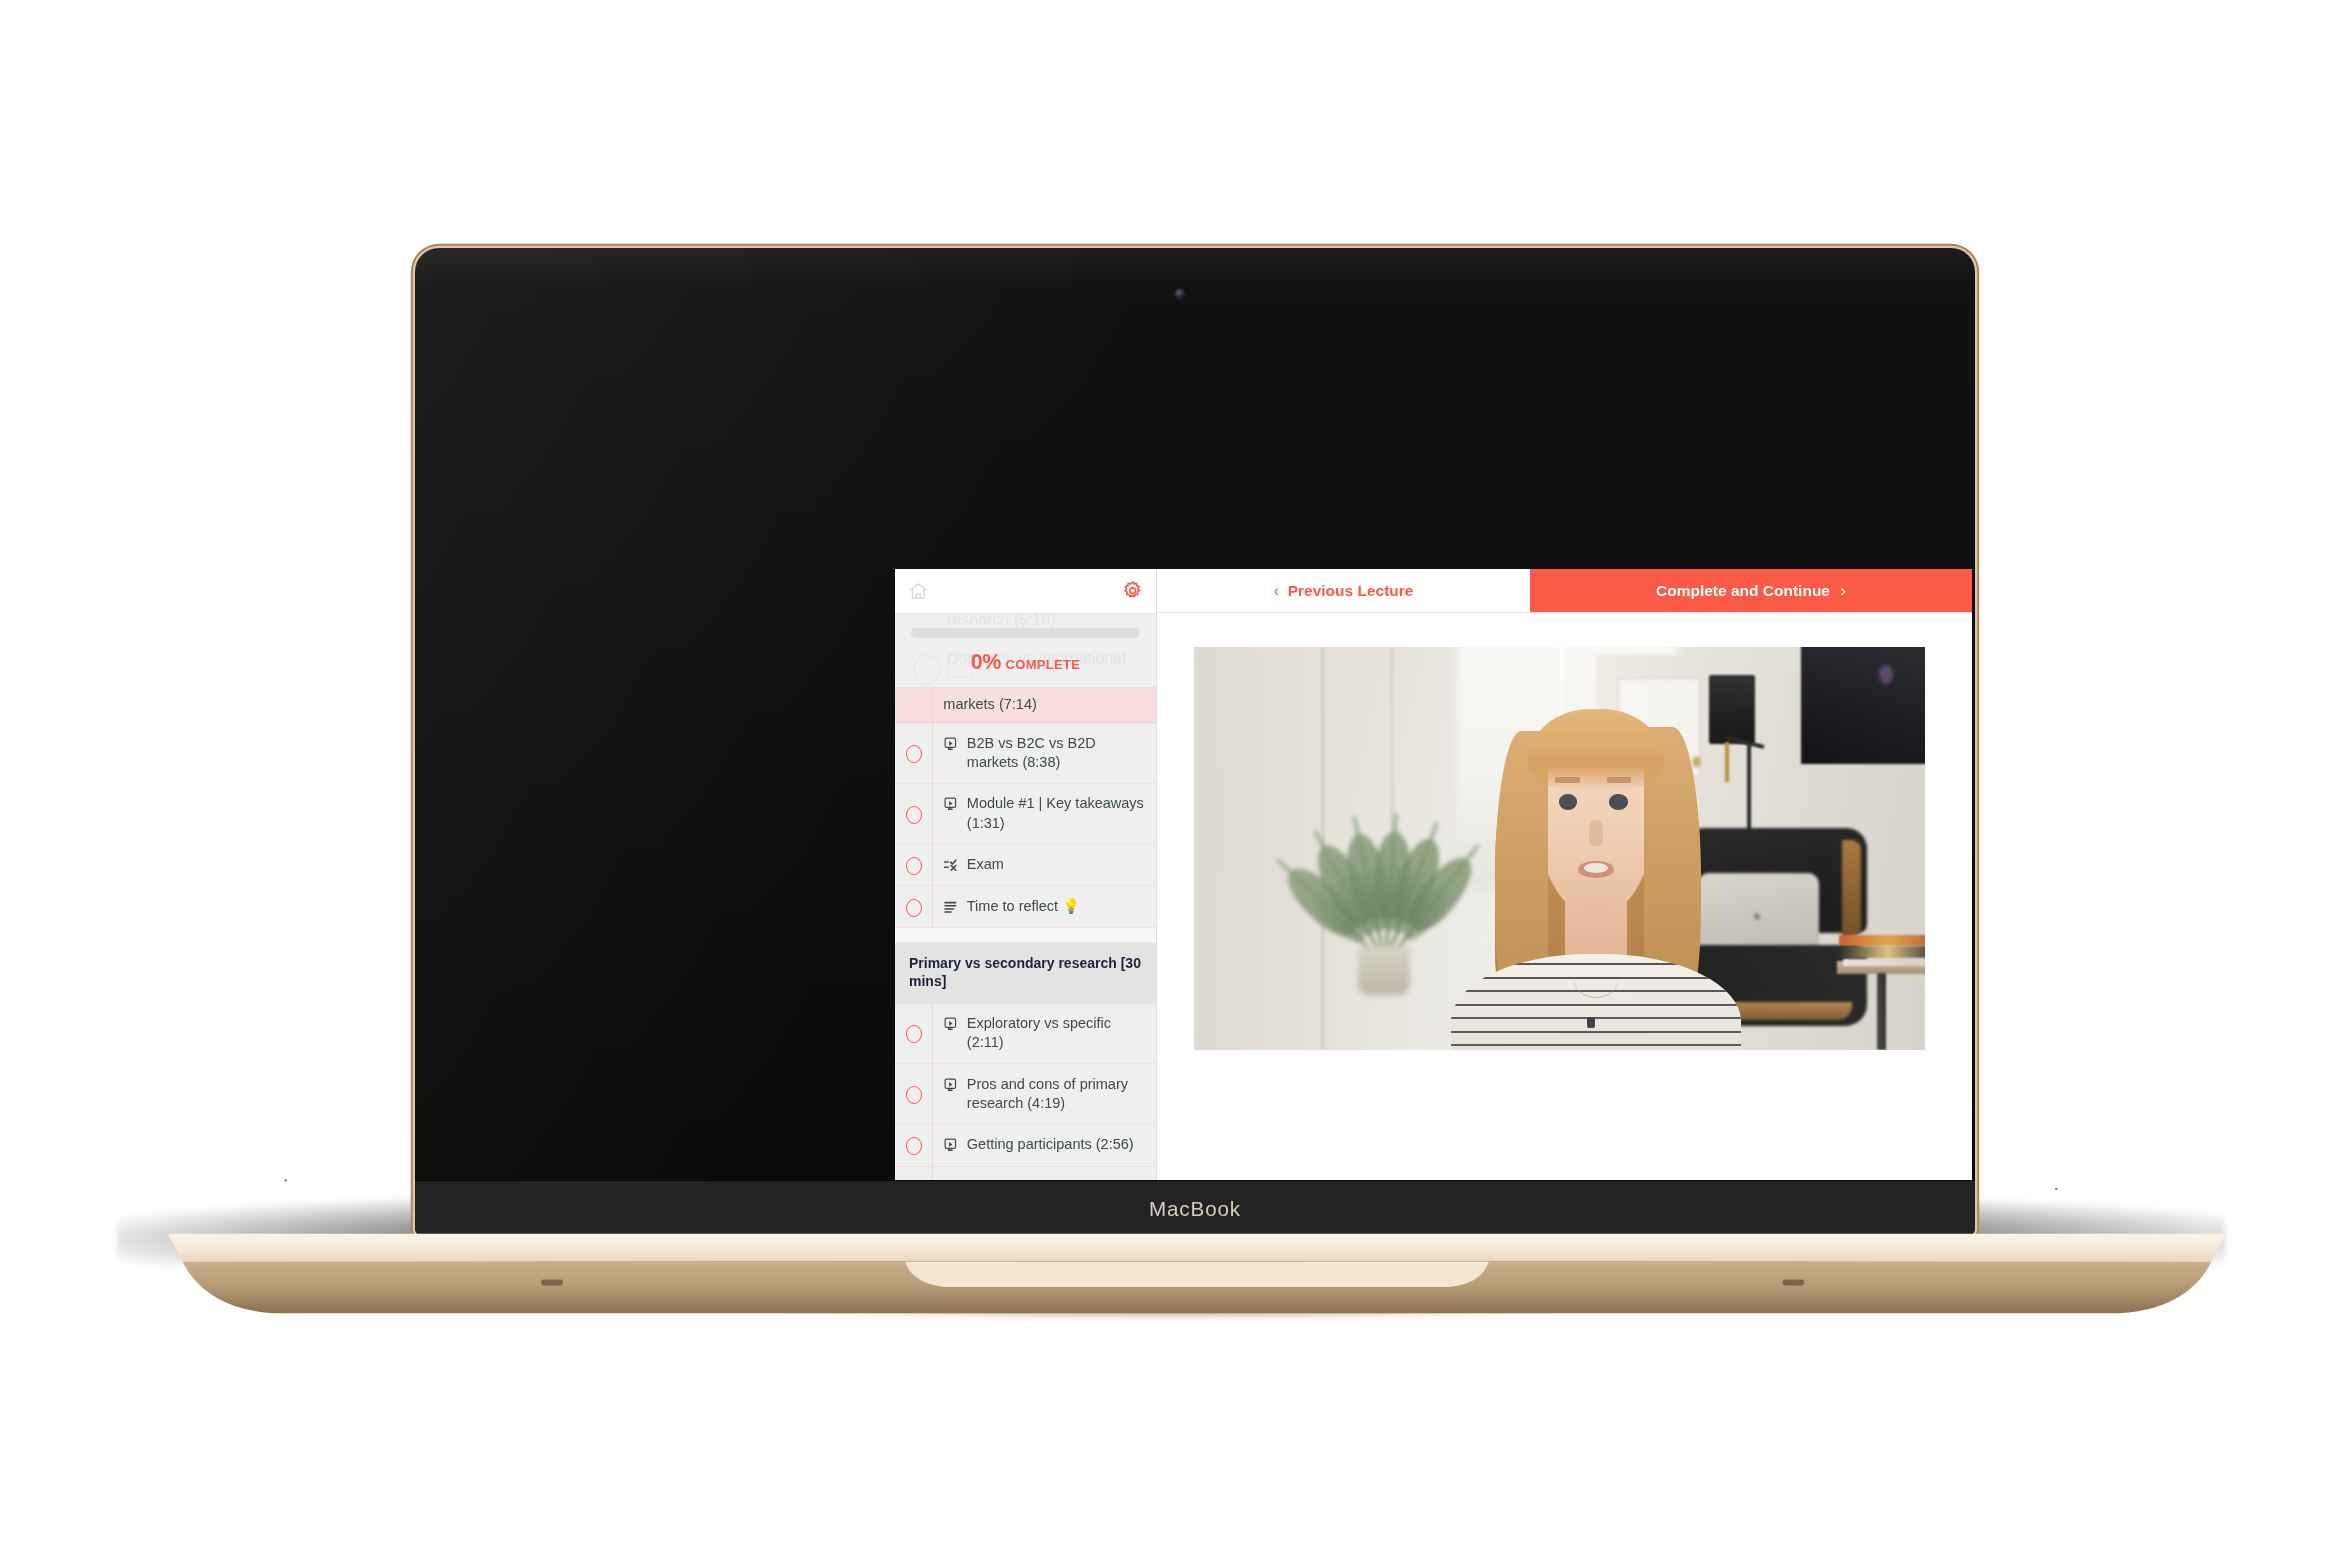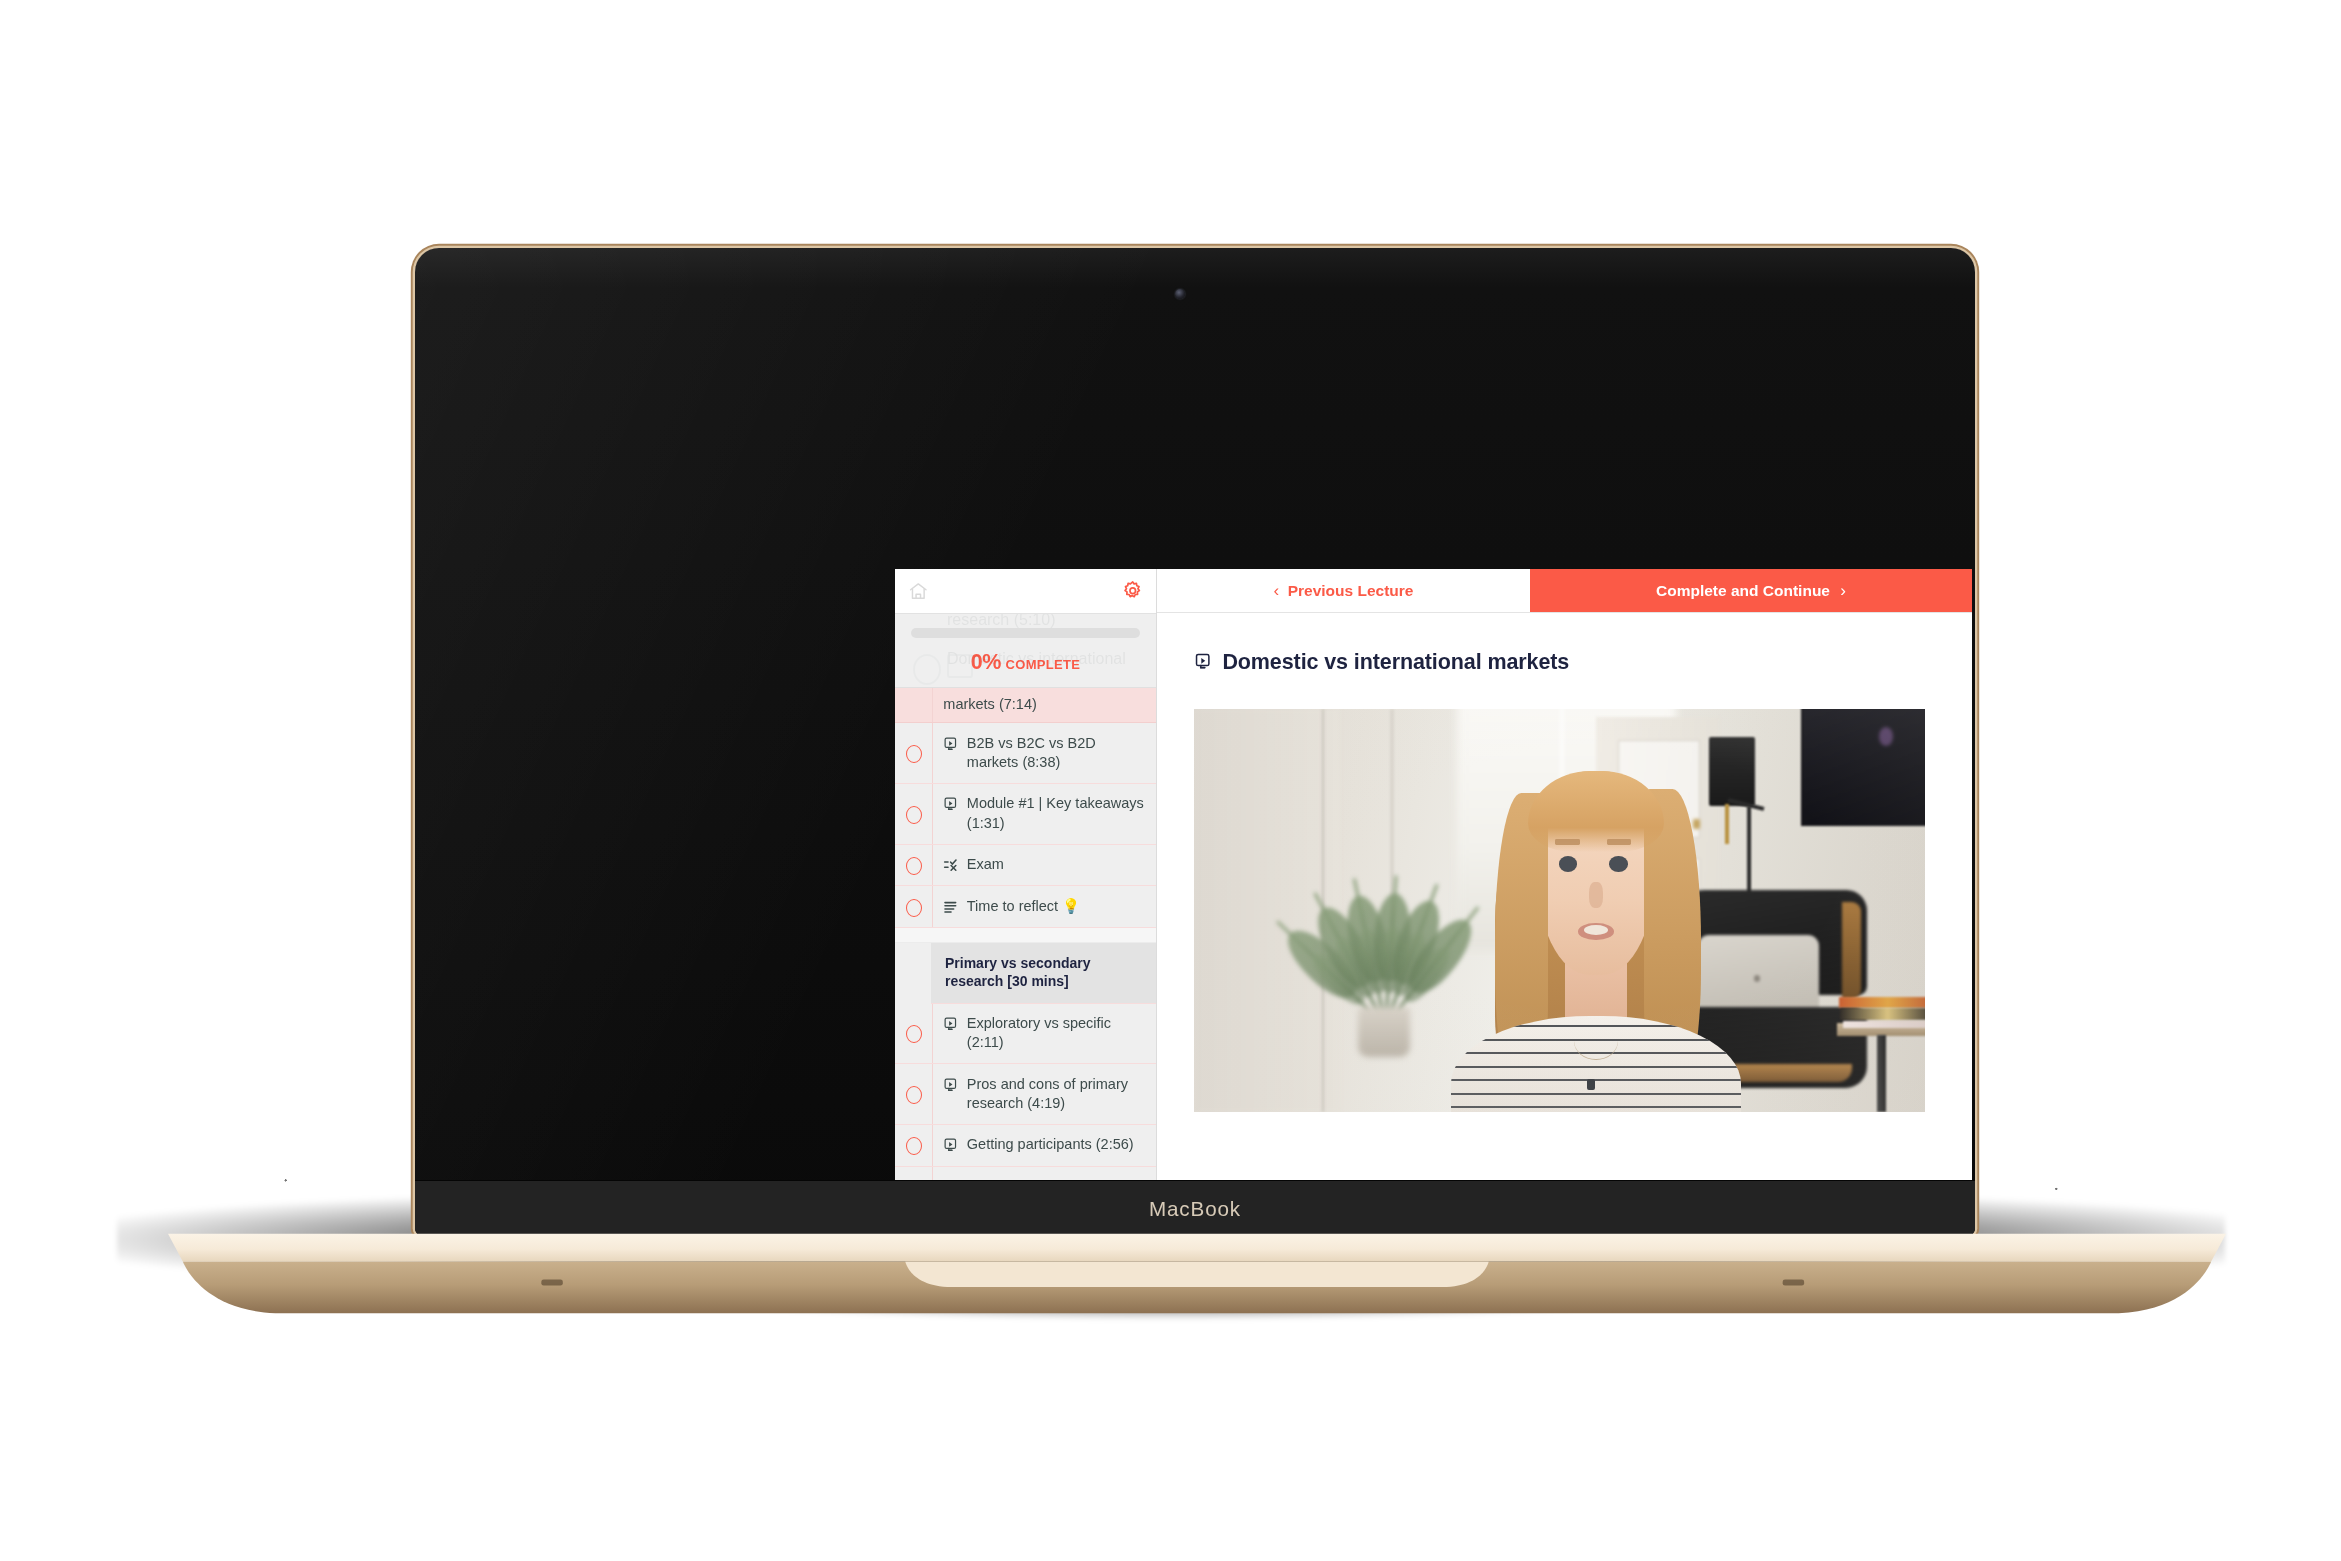--- a/index.html
+++ b/index.html
@@ -172,21 +172,20 @@
     display:flex;align-items:flex-end;min-height:29px;
   }
   .row-cont .row-check{border-right:0.5px solid #f3d3d2;}
   .row-cont .row-body{padding:6.6px 12px 8.4px 10.3px;}
 
   .sec-head{
     background:#e3e3e3;
     padding:11.2px 14px 12px 14px;
     font-size:14px;line-height:1.3;font-weight:700;color:#1e2340;
     border-bottom:0.5px solid #f7dcdc;
-    margin-left:36px;
   }
   .gap-row{height:14px;background:#f6f6f6;border-bottom:0.5px solid #ececec;}
 
   
   .main{flex:1 1 auto;height:100%;background:#fff;position:relative;overflow:hidden;}
   .topnav{
     height:43px;display:flex;align-items:stretch;
     border-bottom:0.5px solid #e4e4e4;
   }
   .prev-btn{
@@ -538,31 +537,20 @@
           <div class="prev-btn">
             <span class="chev">‹</span>
             <span>Previous Lecture</span>
           </div>
           <div class="cont-btn">
             <span>Complete and Continue</span>
             <span class="chev">›</span>
           </div>
         </nav>
 
-        <div class="lec-title">
-          <span>
-            <svg width="19" height="19" viewBox="0 0 24 24" fill="none" stroke="#1e2340" stroke-width="1.9">
-              <rect x="3.2" y="3.2" width="15.6" height="14" rx="2.2"></rect>
-              <path d="M9.2 7.6l5 3.6-5 3.6z" fill="#1e2340" stroke="none"></path>
-              <path d="M8.6 17.2v2.4h4.8" stroke-linecap="round"></path>
-              <rect x="7.4" y="19" width="7.2" height="1.9" rx=".9" fill="#1e2340" stroke="none"></rect>
-            </svg>
-          </span>
-          <h1>Domestic vs international markets</h1>
-        </div>
 
         <div class="video-wrap">
           <div class="v-bg"></div>
           <div class="v-wall-l"></div>
           <div class="v-panel"></div>
           <div class="v-panel2"></div>
           <div class="v-window"></div>
           <div class="v-winframe"></div>
 
           <div class="art">

